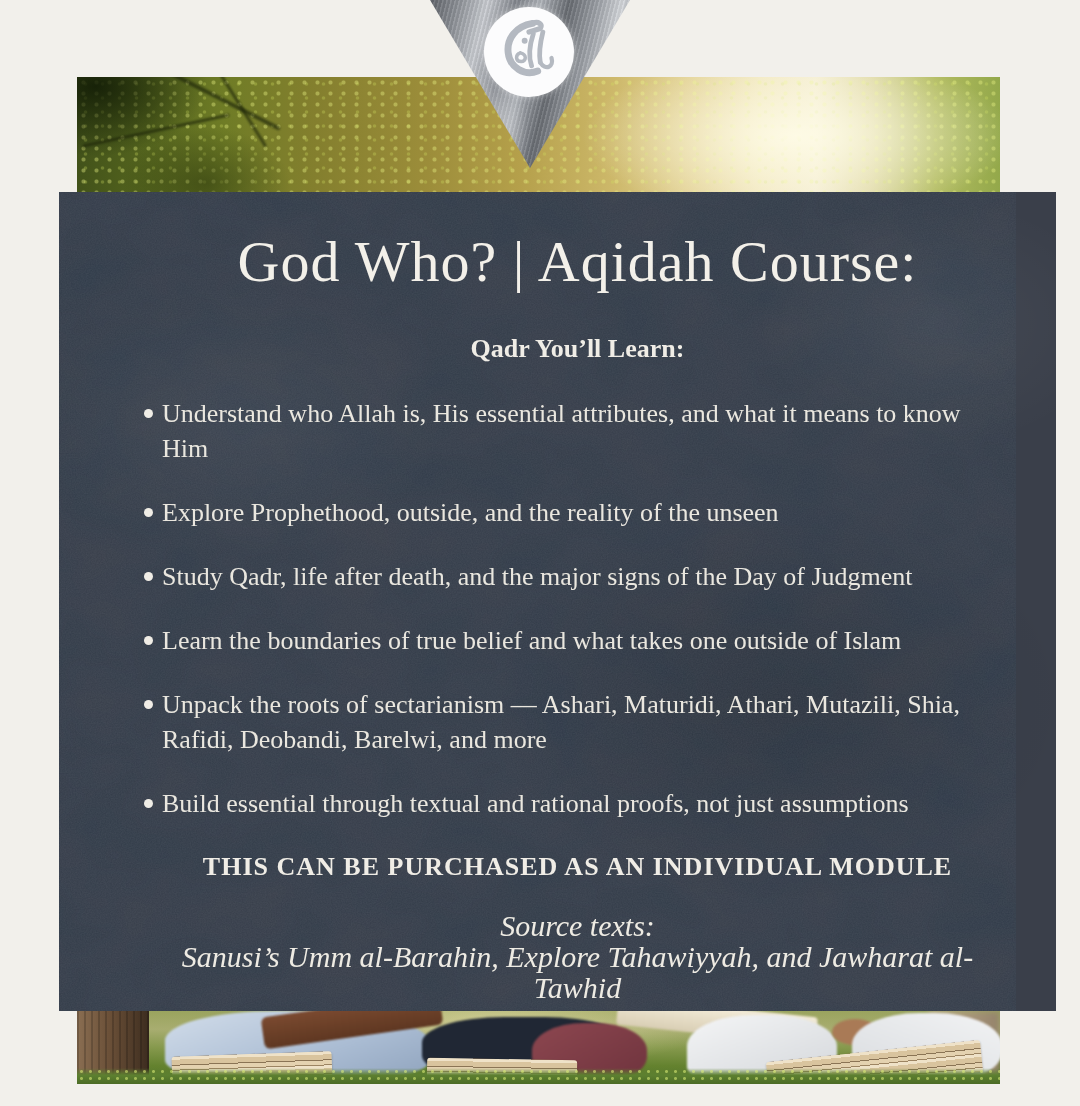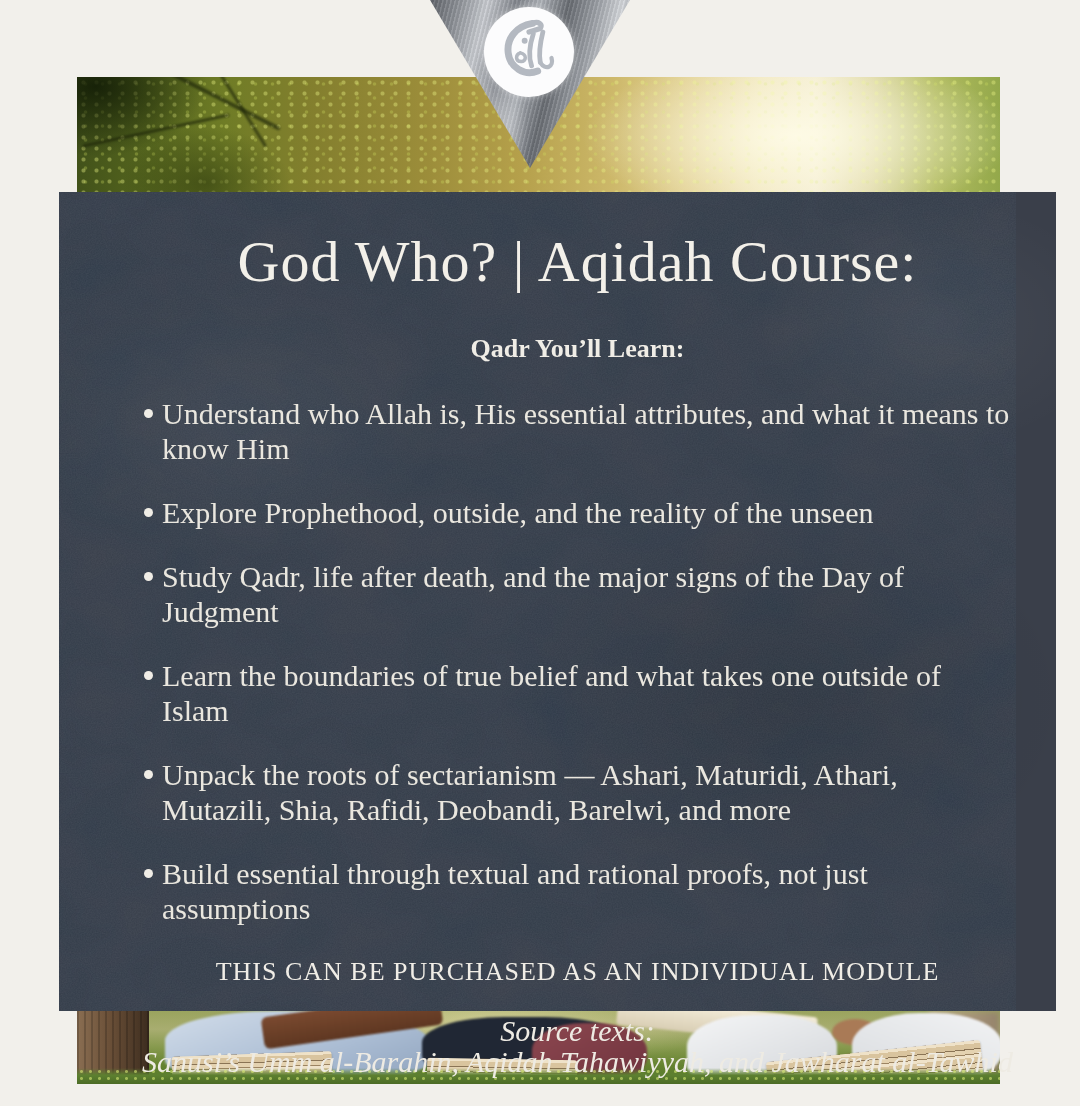--- a/index.html
+++ b/index.html
@@ -75,27 +75,27 @@
     color:#eae7df;
     padding-left:40px;
   }
   .card-noise { position:absolute; left:0; top:0; width:957px; height:819px; pointer-events:none; }
   .card-content { position:relative; padding:38px 43px 0 43px; text-align:center; }
   .title {
     font-size:58px; line-height:1.1; font-weight:400; letter-spacing:1px;
     color:#f3f0e9; margin:0 0 38px 0;
   }
   .subtitle { font-size:26px; line-height:34px; font-weight:700; margin:0 0 30px 0; color:#f0ede6; }
-  ul.bullets { list-style:none; margin:0; padding:0; text-align:left; font-size:30px; line-height:35px; }
+  ul.bullets { list-style:none; margin:0; padding:0; text-align:left; font-size:26px; line-height:35px; }
   ul.bullets li { position:relative; padding-left:20px; margin-bottom:29px; }
   ul.bullets li::before {
     content:""; position:absolute; left:2px; top:13px; width:9px; height:9px;
     border-radius:50%; background:#f0ede6;
   }
-  .module-note { font-size:26px; line-height:34px; font-weight:400; letter-spacing:1px; margin:10px 0 10px 0; color:#f0ede6; }
+  .module-note { font-size:26px; line-height:34px; font-weight:700; letter-spacing:1px; margin:10px 0 10px 0; color:#f0ede6; }
   .source { font-style:italic; font-size:30px; line-height:31px; margin-top:26px; color:#eeebe3; }
 
   
   .badge-triangle {
     position:absolute; left:430px; top:0; width:200px; height:168px; z-index:3;
     clip-path:polygon(0 0, 100% 0, 50% 100%);
     background:
       radial-gradient(70px 110px at 28% 78%, rgba(255,255,255,0.5), rgba(255,255,255,0) 60%),
       repeating-linear-gradient(104deg, rgba(255,255,255,0.10) 0 1px, rgba(0,0,0,0.06) 2px 4px),
       linear-gradient(104deg,#5f6268 0%,#8c9096 12%,#c9ccd1 24%,#7f838a 36%,#aeb2b8 46%,#686c72 58%,#9da1a7 70%,#d4d7db 80%,#75797f 92%,#8f9399 100%);
@@ -139,21 +139,21 @@
       <li>Understand who Allah is, His essential attributes, and what it means to know Him</li>
       <li>Explore Prophethood, outside, and the reality of the unseen</li>
       <li>Study Qadr, life after death, and the major signs of the Day of Judgment</li>
       <li>Learn the boundaries of true belief and what takes one outside of Islam</li>
       <li>Unpack the roots of sectarianism — Ashari, Maturidi, Athari, Mutazili, Shia, Rafidi, Deobandi, Barelwi, and more</li>
       <li>Build essential through textual and rational proofs, not just assumptions</li>
     </ul>
     <div class="module-note">THIS CAN BE PURCHASED AS AN INDIVIDUAL MODULE</div>
     <div class="source">
       <div>Source texts:</div>
-      <div>Sanusi’s Umm al-Barahin, Aqidah Tahawiyyah, and Jawharat al-Tawhid</div>
+      <div>Sanusi’s Umm al-Barahin, Explore Tahawiyyah, and Jawharat al-Tawhid</div>
     </div>
   </div>
 </div>
 
 <div class="photo-bottom">
   <div class="bp-backblur"></div>
   <div class="bp-trunk"></div>
   <div class="bp-robe-blue"></div>
   <div class="bp-openbook-brown"></div>
   <div class="bp-navy"></div>

